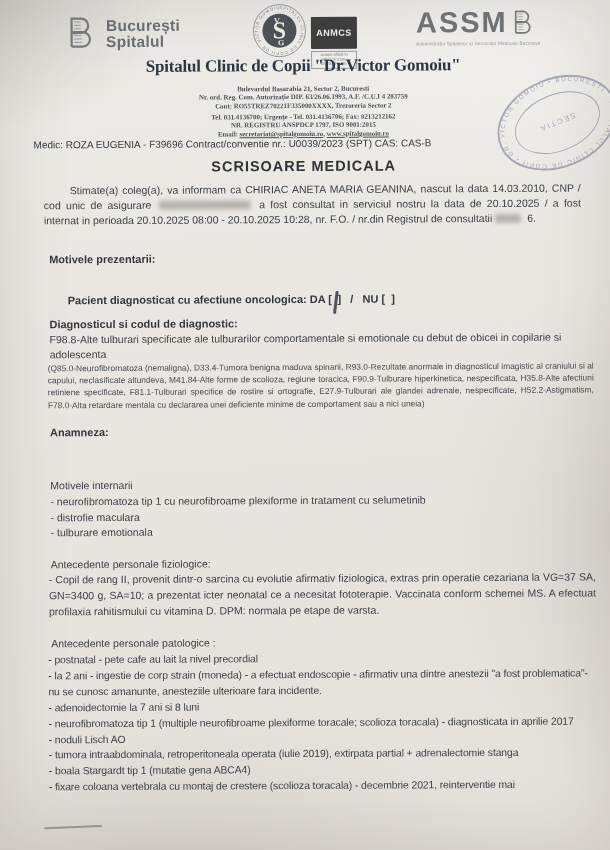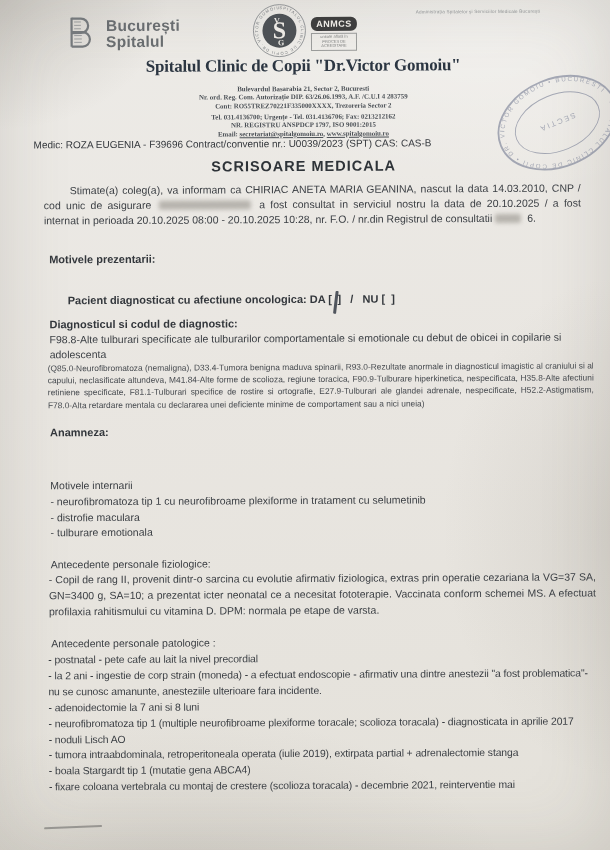--- a/index.html
+++ b/index.html
@@ -20,21 +20,21 @@
     box-shadow:inset 0 0 70px rgba(92,86,76,0.18);
   }
   .doc{position:absolute;inset:0;transform:rotate(-0.3deg);color:#3a3e43;}
 
   
   .logo-left{position:absolute;left:66px;top:13px;display:flex;align-items:center;gap:8px;}
   .logo-left .txt{font-size:15.5px;line-height:16.5px;color:#696d70;font-weight:600;letter-spacing:.3px;}
   .seal{position:absolute;left:254px;top:3px;}
   .anmcs{position:absolute;left:313px;top:17px;width:46px;text-align:center;}
   .anmcs .box{background:#3e3e3e;color:#efece7;font-weight:bold;font-size:9px;letter-spacing:.5px;
-    padding:2px 3px;border-radius:6px;}
+    padding:11px 3px;border-radius:1px;}
   .anmcs .sub{margin-top:2px;border:0.5px solid #9a9b9a;padding:1px 1px;font-size:4px;line-height:4.6px;color:#7d7f7e;}
   .logo-right{position:absolute;left:418px;top:9px;width:142px;}
   .logo-right .row{display:flex;align-items:flex-start;gap:2px;}
   .logo-right .assm{font-size:29px;font-weight:bold;color:#6e7274;letter-spacing:2px;line-height:28px;}
   .logo-right .sub{margin-top:1px;font-size:4.6px;color:#8e9193;letter-spacing:.2px;white-space:nowrap;}
 
   
   .hospital-title{position:absolute;top:56px;left:0;right:0;text-align:center;
     font-family:"Liberation Serif", serif;font-weight:bold;font-size:17px;color:#2c3642;letter-spacing:-0.2px;}
   .addr{position:absolute;left:0;right:0;text-align:center;
@@ -119,20 +119,36 @@
 
     <div class="anmcs">
       <div class="box">ANMCS</div>
       <div class="sub">
         <div>unitate aflată în</div>
         <div>PROCES DE ACREDITARE</div>
       </div>
     </div>
 
     <div class="logo-right">
+      <div class="row">
+        <span class="assm">ASSM</span>
+        <span>
+          <svg width="26" height="28" viewBox="0 0 40 42">
+            <g stroke="#75797c" fill="none" stroke-width="2.6">
+              <path d="M9 4 v34"></path>
+              <path d="M9 5 h11 a8.5 8.5 0 0 1 0 17 h-11"></path>
+              <path d="M9 21 h13 a8.5 8.5 0 0 1 0 17 h-13"></path>
+            </g>
+            <g stroke="#85898c" stroke-width="0.9">
+              <path d="M12 9 h8 M12 13 h8 M12 17 h8"></path>
+              <path d="M12 25 h9 M12 29 h9 M12 33 h9"></path>
+            </g>
+          </svg>
+        </span>
+      </div>
       <div class="sub">Administrația Spitalelor și Serviciilor Medicale București</div>
     </div>
 
     <div class="stamp">
       <svg width="150" height="112" viewBox="0 0 150 112">
         <defs>
             <path id="stampring" d="M20,56 a55,39 0 1,1 110,0 a55,39 0 1,1 -110,0"></path>
           </defs>
         <ellipse cx="75" cy="56" rx="61" ry="44" fill="none" stroke="#68708a" stroke-width="1.8"></ellipse>
         <ellipse cx="75" cy="56" rx="44" ry="28" fill="none" stroke="#68708a" stroke-width="0.9"></ellipse>

